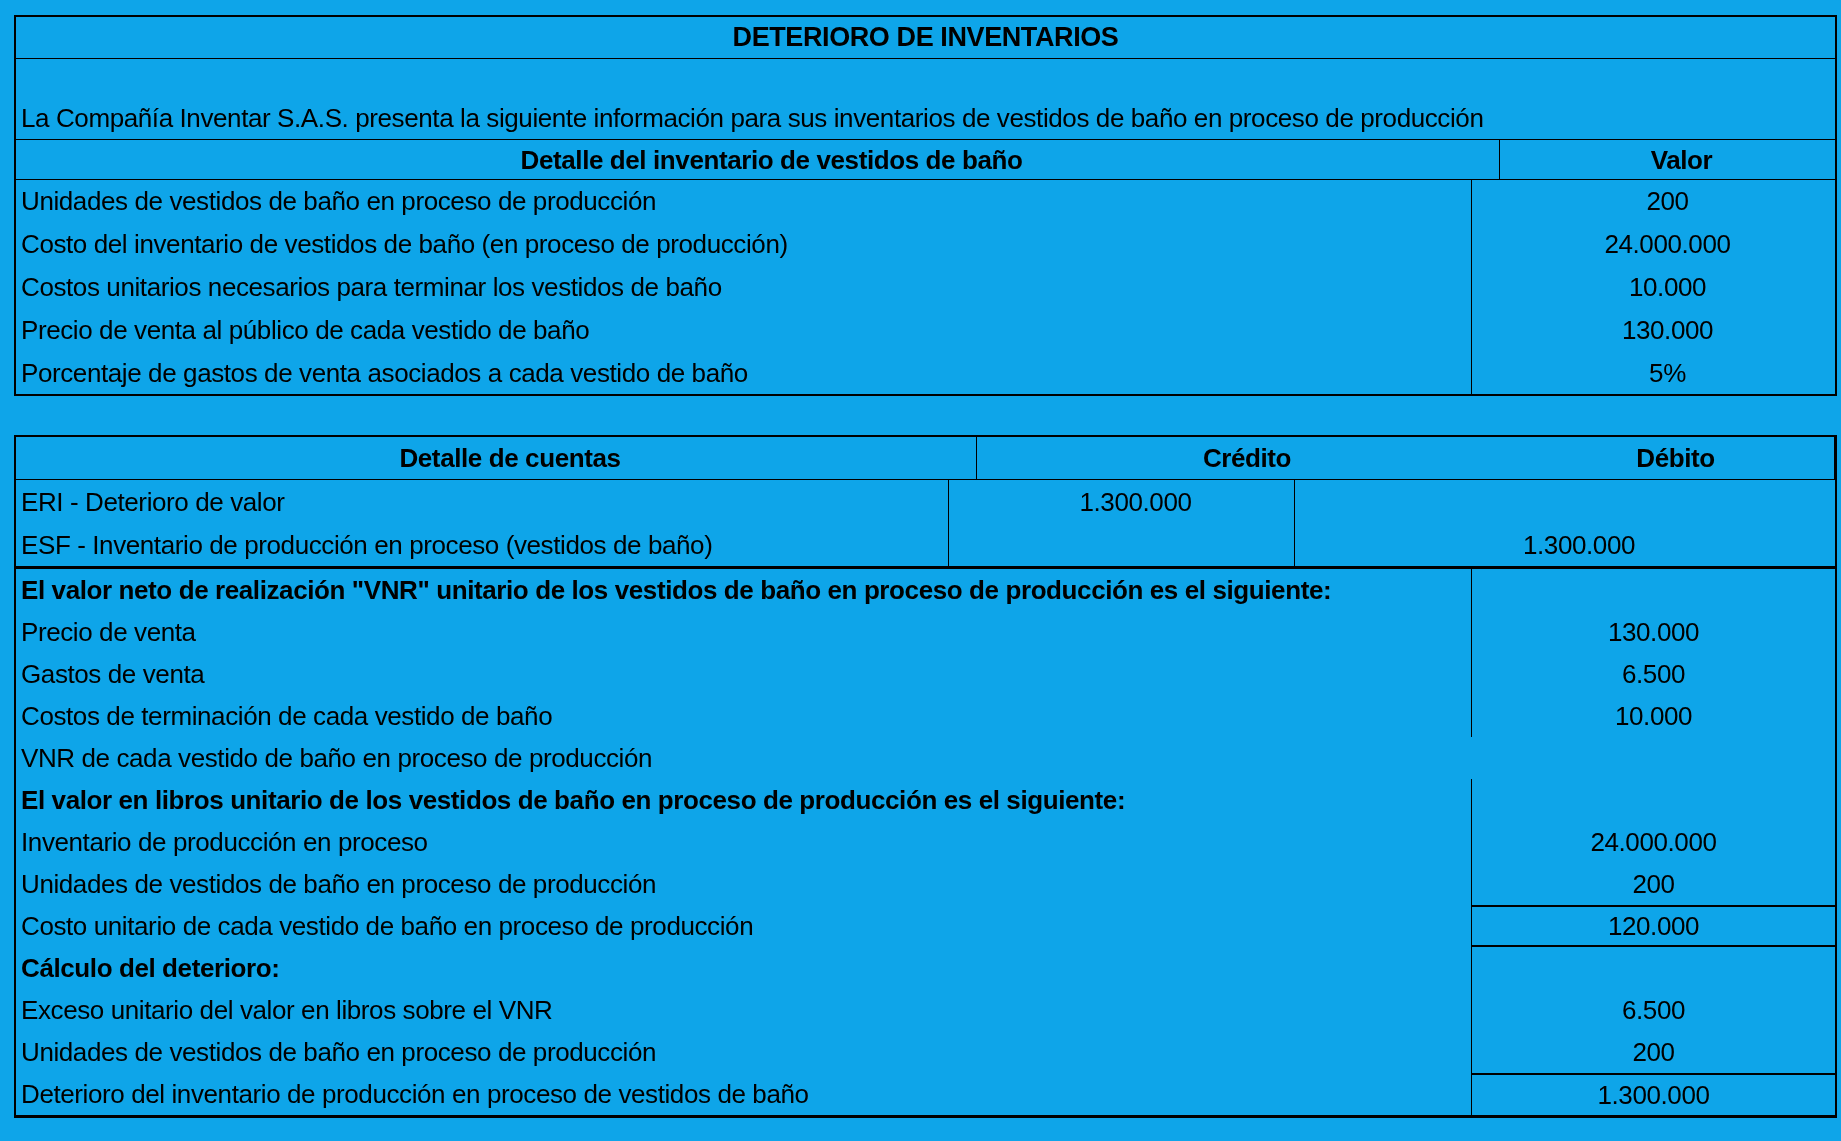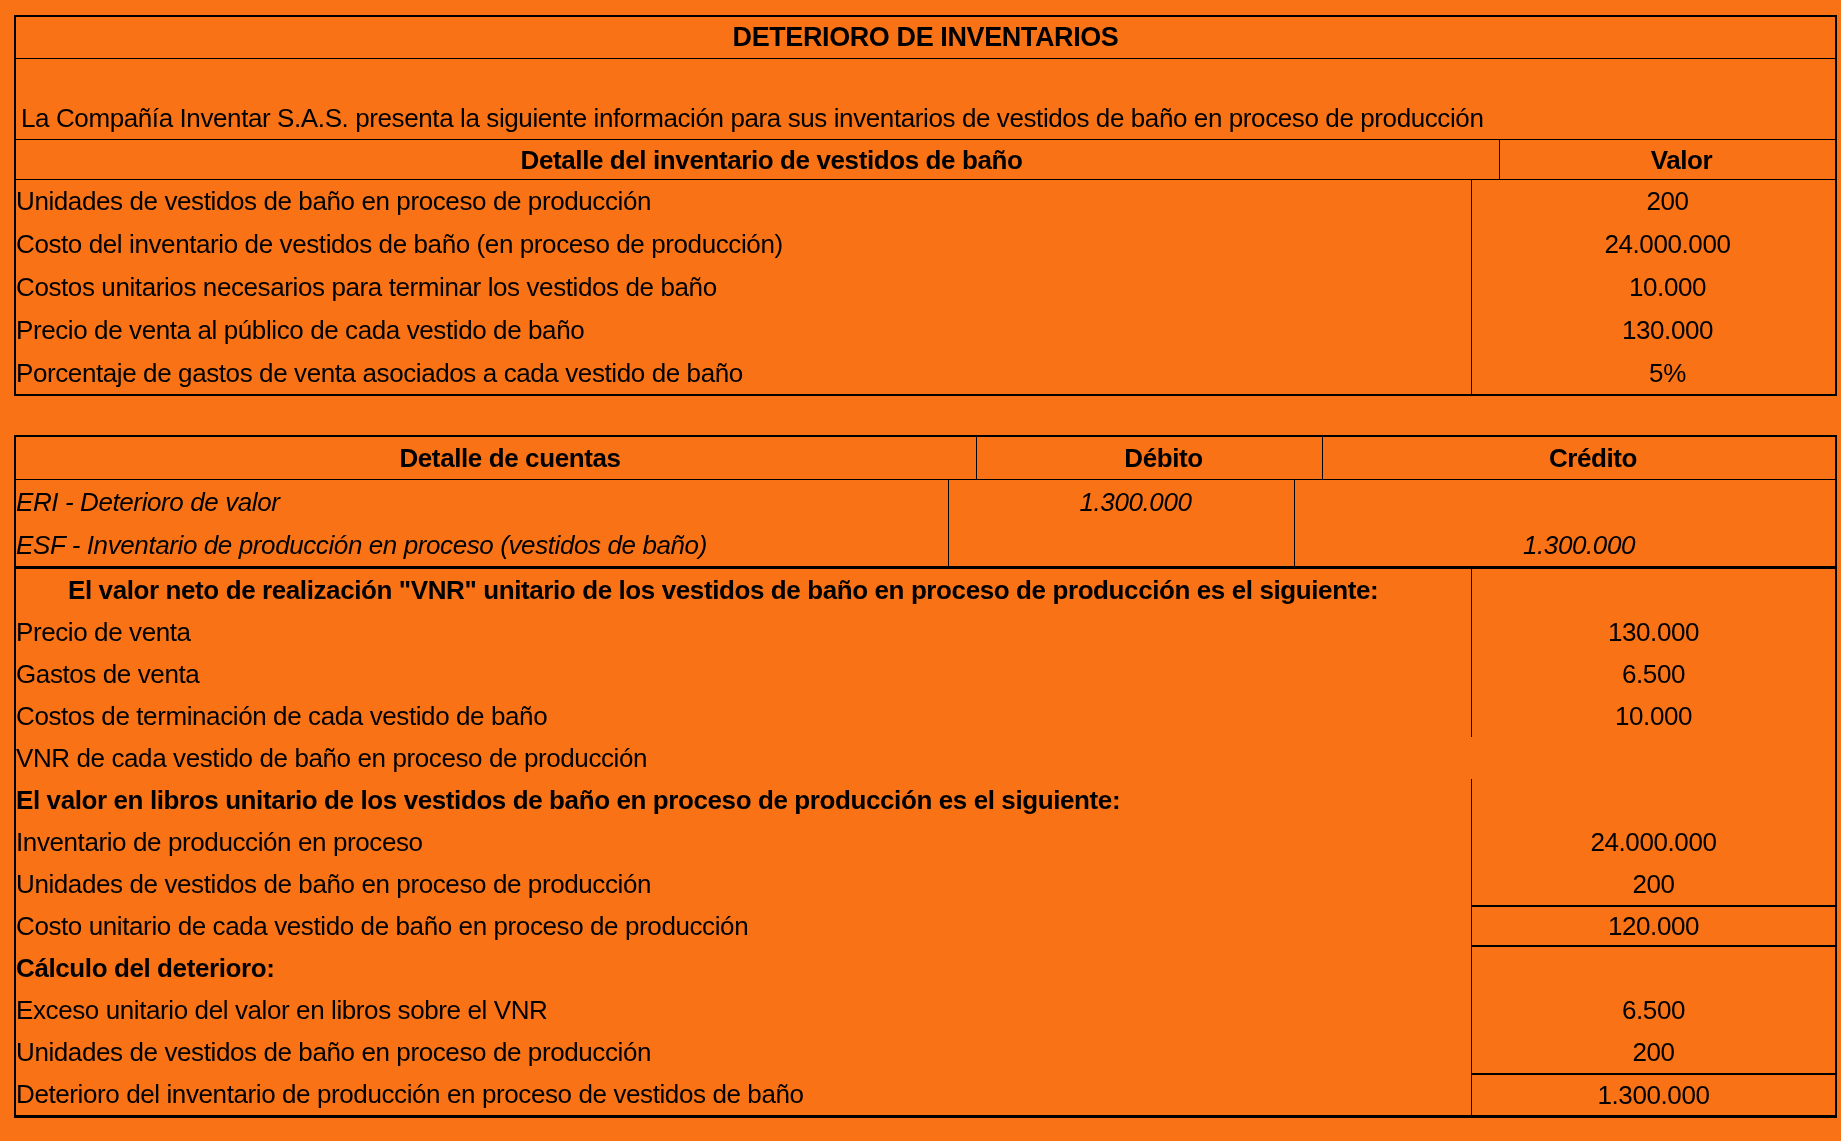--- a/index.html
+++ b/index.html
@@ -1,44 +1,44 @@
 <!DOCTYPE html>
 <html><head>
 <meta charset="utf-8">
 <style>
   html,body{margin:0;padding:0;background:#ffffff;}
   .page{
-    position:relative;width:1841px;height:1141px;background:#f97316;
+    position:relative;width:1841px;height:1141px;background:#0ea5e9;
     font-family:"Liberation Sans",sans-serif;color:#000000;
     font-size:26px;letter-spacing:-0.4px;line-height:1;
   }
   .tbl{position:absolute;left:14px;width:1823px;border:2px solid #000;box-sizing:border-box;display:flex;flex-direction:column;}
   #inventory-table{top:15px;height:381px;}
   #accounts-table{top:435px;height:683px;border-bottom-width:3px;}
 
   .row{display:flex;align-items:center;box-sizing:border-box;}
   .cell{box-sizing:border-box;height:100%;display:flex;align-items:center;overflow:hidden;white-space:nowrap;}
-  .cell.label{justify-content:flex-start;}
+  .cell.label{justify-content:flex-start;padding-left:5px;}
   .cell.center{justify-content:center;margin-left:28px;}
   .bold{font-weight:bold;}
 
   
   .title-row{height:42px;border-bottom:1px solid #000;justify-content:center;font-weight:bold;font-size:27px;}
   .intro-row{height:81px;border-bottom:1px solid #000;align-items:flex-end;padding:0 20px 8px 5px;}
   .t1-header{height:40px;border-bottom:1px solid #000;}
   .t1-label{width:1456px;border-right:1px solid #000;}
   .t1-value{flex:1;}
   .t1-row{flex:1;}
 
   
   .t2-header{height:43px;border-bottom:1px solid #000;}
   .t2-detail{width:933px;border-right:1px solid #000;}
   .t2-debit{width:318px;border-right:1px solid #000;}
   .t2-credit{flex:1;}
-  .journal{display:flex;flex-direction:column;border-bottom:3px solid #000;font-style:italic;}
+  .journal{display:flex;flex-direction:column;border-bottom:3px solid #000;}
   .journal .row{height:43px;}
   .an-row{flex:1;}
   .an-label{flex:1;}
   .an-value{width:364px;border-left:1px solid #000;}
   .an-value.box-top{border-top:2px solid #000;}
   .an-value.box-bottom{border-bottom:2px solid #000;}
   .indent{padding-left:52px;}
 </style>
 </head>
 <body>
@@ -73,22 +73,22 @@
     <div class="row t1-row">
       <div class="cell t1-label label">Porcentaje de gastos de venta asociados a cada vestido de baño</div>
       <div class="cell t1-value center">5%</div>
     </div>
   </div>
 
   <div class="tbl" id="accounts-table">
 
     <div class="row t2-header">
       <div class="cell t2-detail center bold">Detalle de cuentas</div>
+      <div class="cell t2-credit center bold">Crédito</div>
       <div class="cell t2-debit center bold">Débito</div>
-      <div class="cell t2-credit center bold">Crédito</div>
     </div>
 
     <div class="journal">
       <div class="row">
         <div class="cell t2-detail label">ERI - Deterioro de valor</div>
         <div class="cell t2-debit center">1.300.000</div>
         <div class="cell t2-credit center"></div>
       </div>
       <div class="row">
         <div class="cell t2-detail label">ESF - Inventario de producción en proceso (vestidos de baño)</div>

